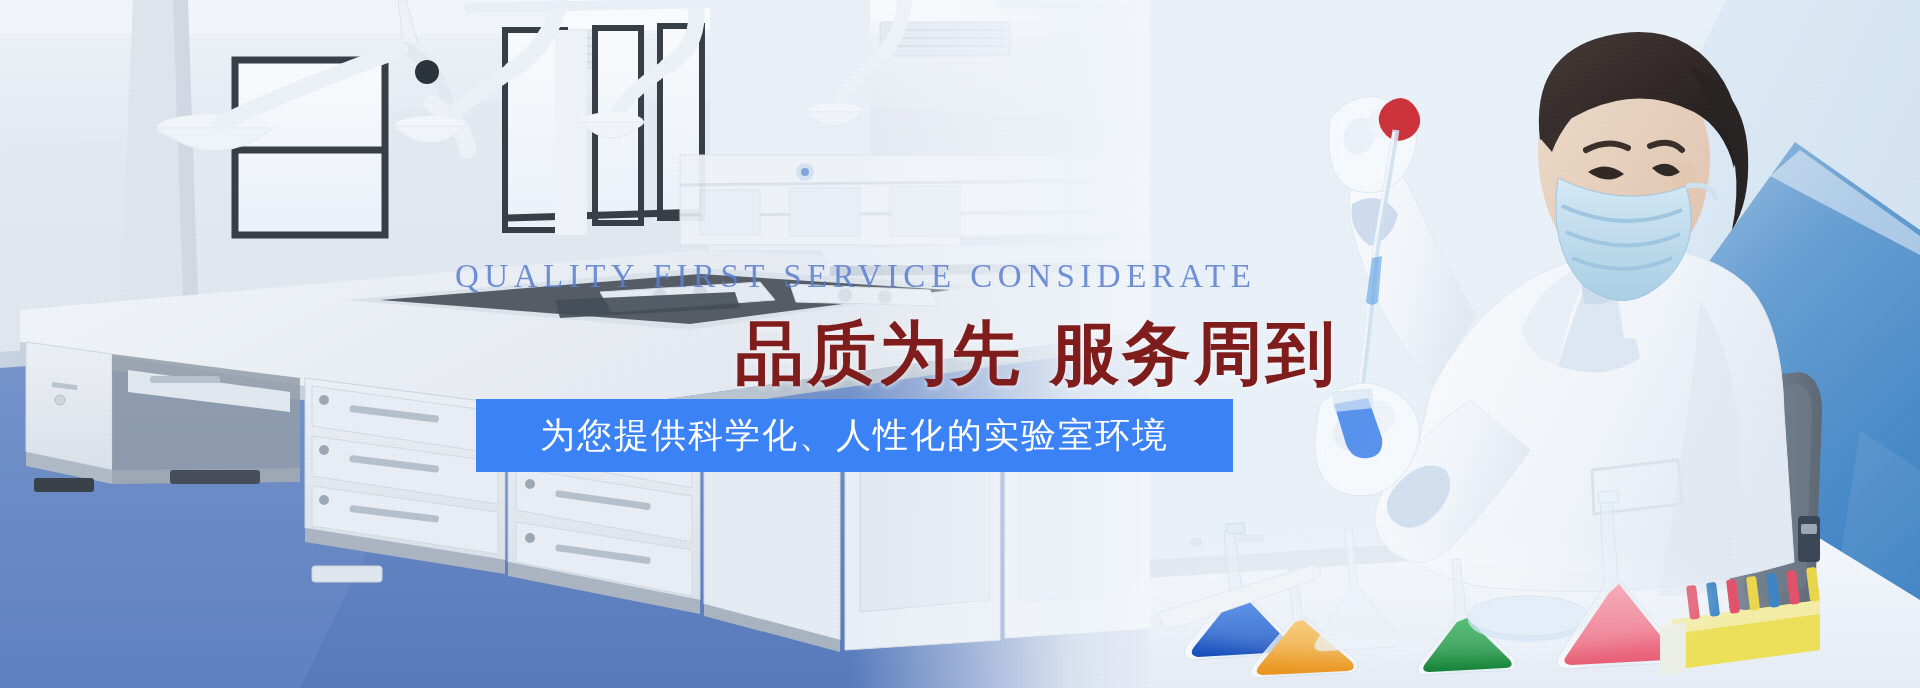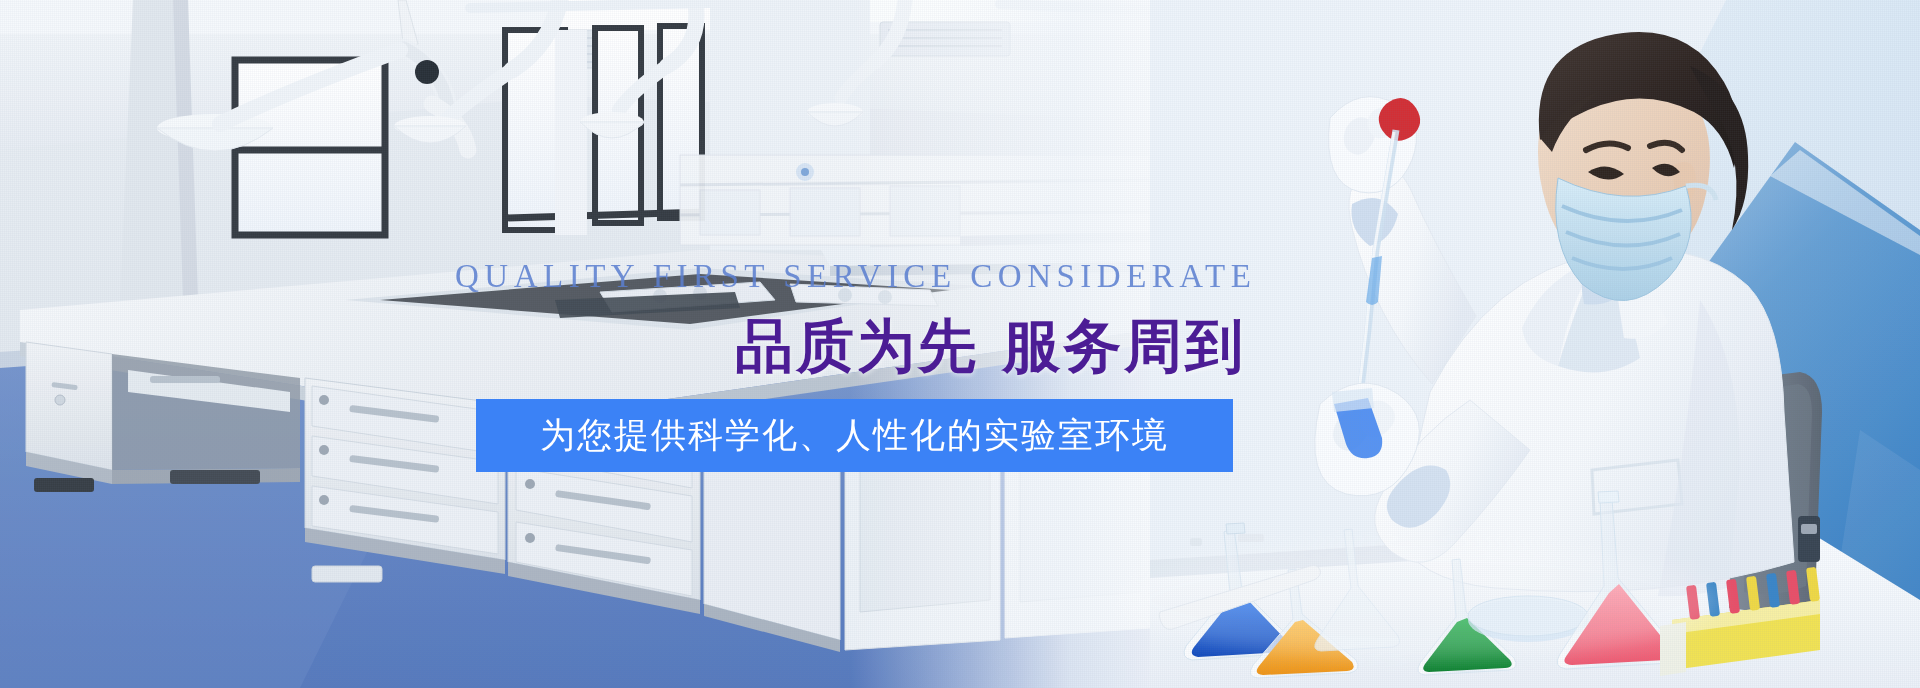--- a/index.html
+++ b/index.html
@@ -29,24 +29,24 @@
     letter-spacing:5.5px;
     color:#5b7fd0;
     opacity:.86;
     white-space:nowrap;
     font-weight:400;
   }
   .headline{
     position:absolute;
     left:735px;top:296px;
     font-family:"DejaVu Sans","Liberation Sans",sans-serif;
-    font-size:58px;
+    font-size:69px;
     font-weight:bold;
     letter-spacing:3px;
-    color:#4c1d95;
+    color:#7f1d1d;
     white-space:nowrap;
     text-shadow:0 2px 5px rgba(255,255,255,.55);
   }
   .subtitle-bar{
     position:absolute;
     left:476px;top:387px;
     width:757px;height:73px;
     background:#3b82f6;
     display:flex;align-items:center;justify-content:center;
   }

